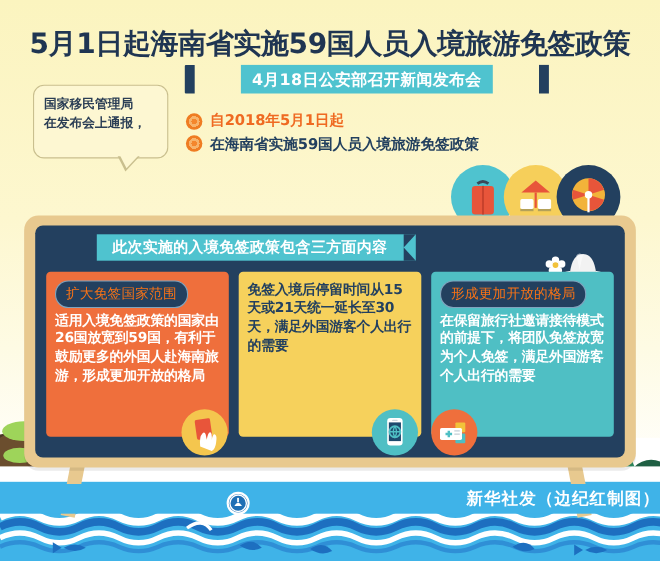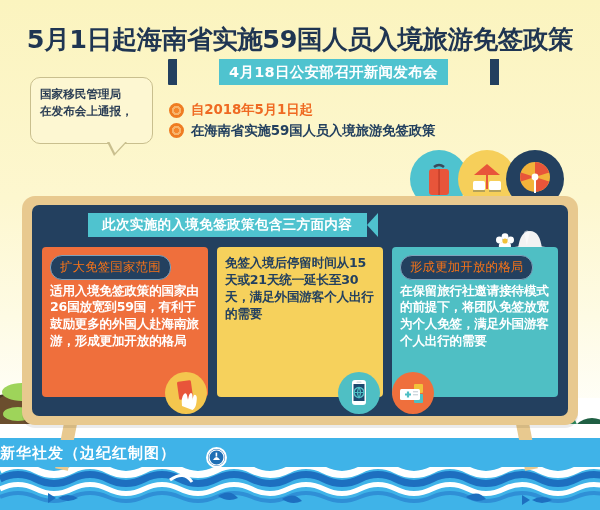--- a/index.html
+++ b/index.html
@@ -111,21 +111,21 @@
   .ci1 { left:165px; top:372px; width:42px; height:42px; background:#f4c64e; }
   .ci2 { left:338px; top:372px; width:42px; height:42px; background:#4fbfc4; }
   .ci3 { left:392px; top:372px; width:42px; height:42px; background:#ef6f3c; }
 
   
   .leg { position:absolute; background:#e8c98f; }
   .leg.l { left:60px; top:418px; width:13px; height:52px; transform:rotate(11deg); }
   .leg.r { left:520px; top:418px; width:13px; height:52px; transform:rotate(-11deg); }
   .footerband { position:absolute; left:0; top:440px; width:600px; height:27px; background:#3fb3e8; }
   .footer-text {
-    position:absolute; left:0; top:444px; width:600px; text-align:left;
+    position:absolute; left:0; top:444px; width:600px; text-align:right;
     color:#ffffff; font-size:15px; font-weight:bold; white-space:nowrap;
     letter-spacing:1px;
   }
   .xh-logo {
     position:absolute; left:206px; top:447px; width:21px; height:21px; border-radius:50%;
     background:#1f6fb5; border:2px solid #ffffff;
   }
   svg { display:block; overflow:visible; }
   .bg-art { position:absolute; left:0; top:0; width:600px; height:510px; pointer-events:none; }
 </style>

